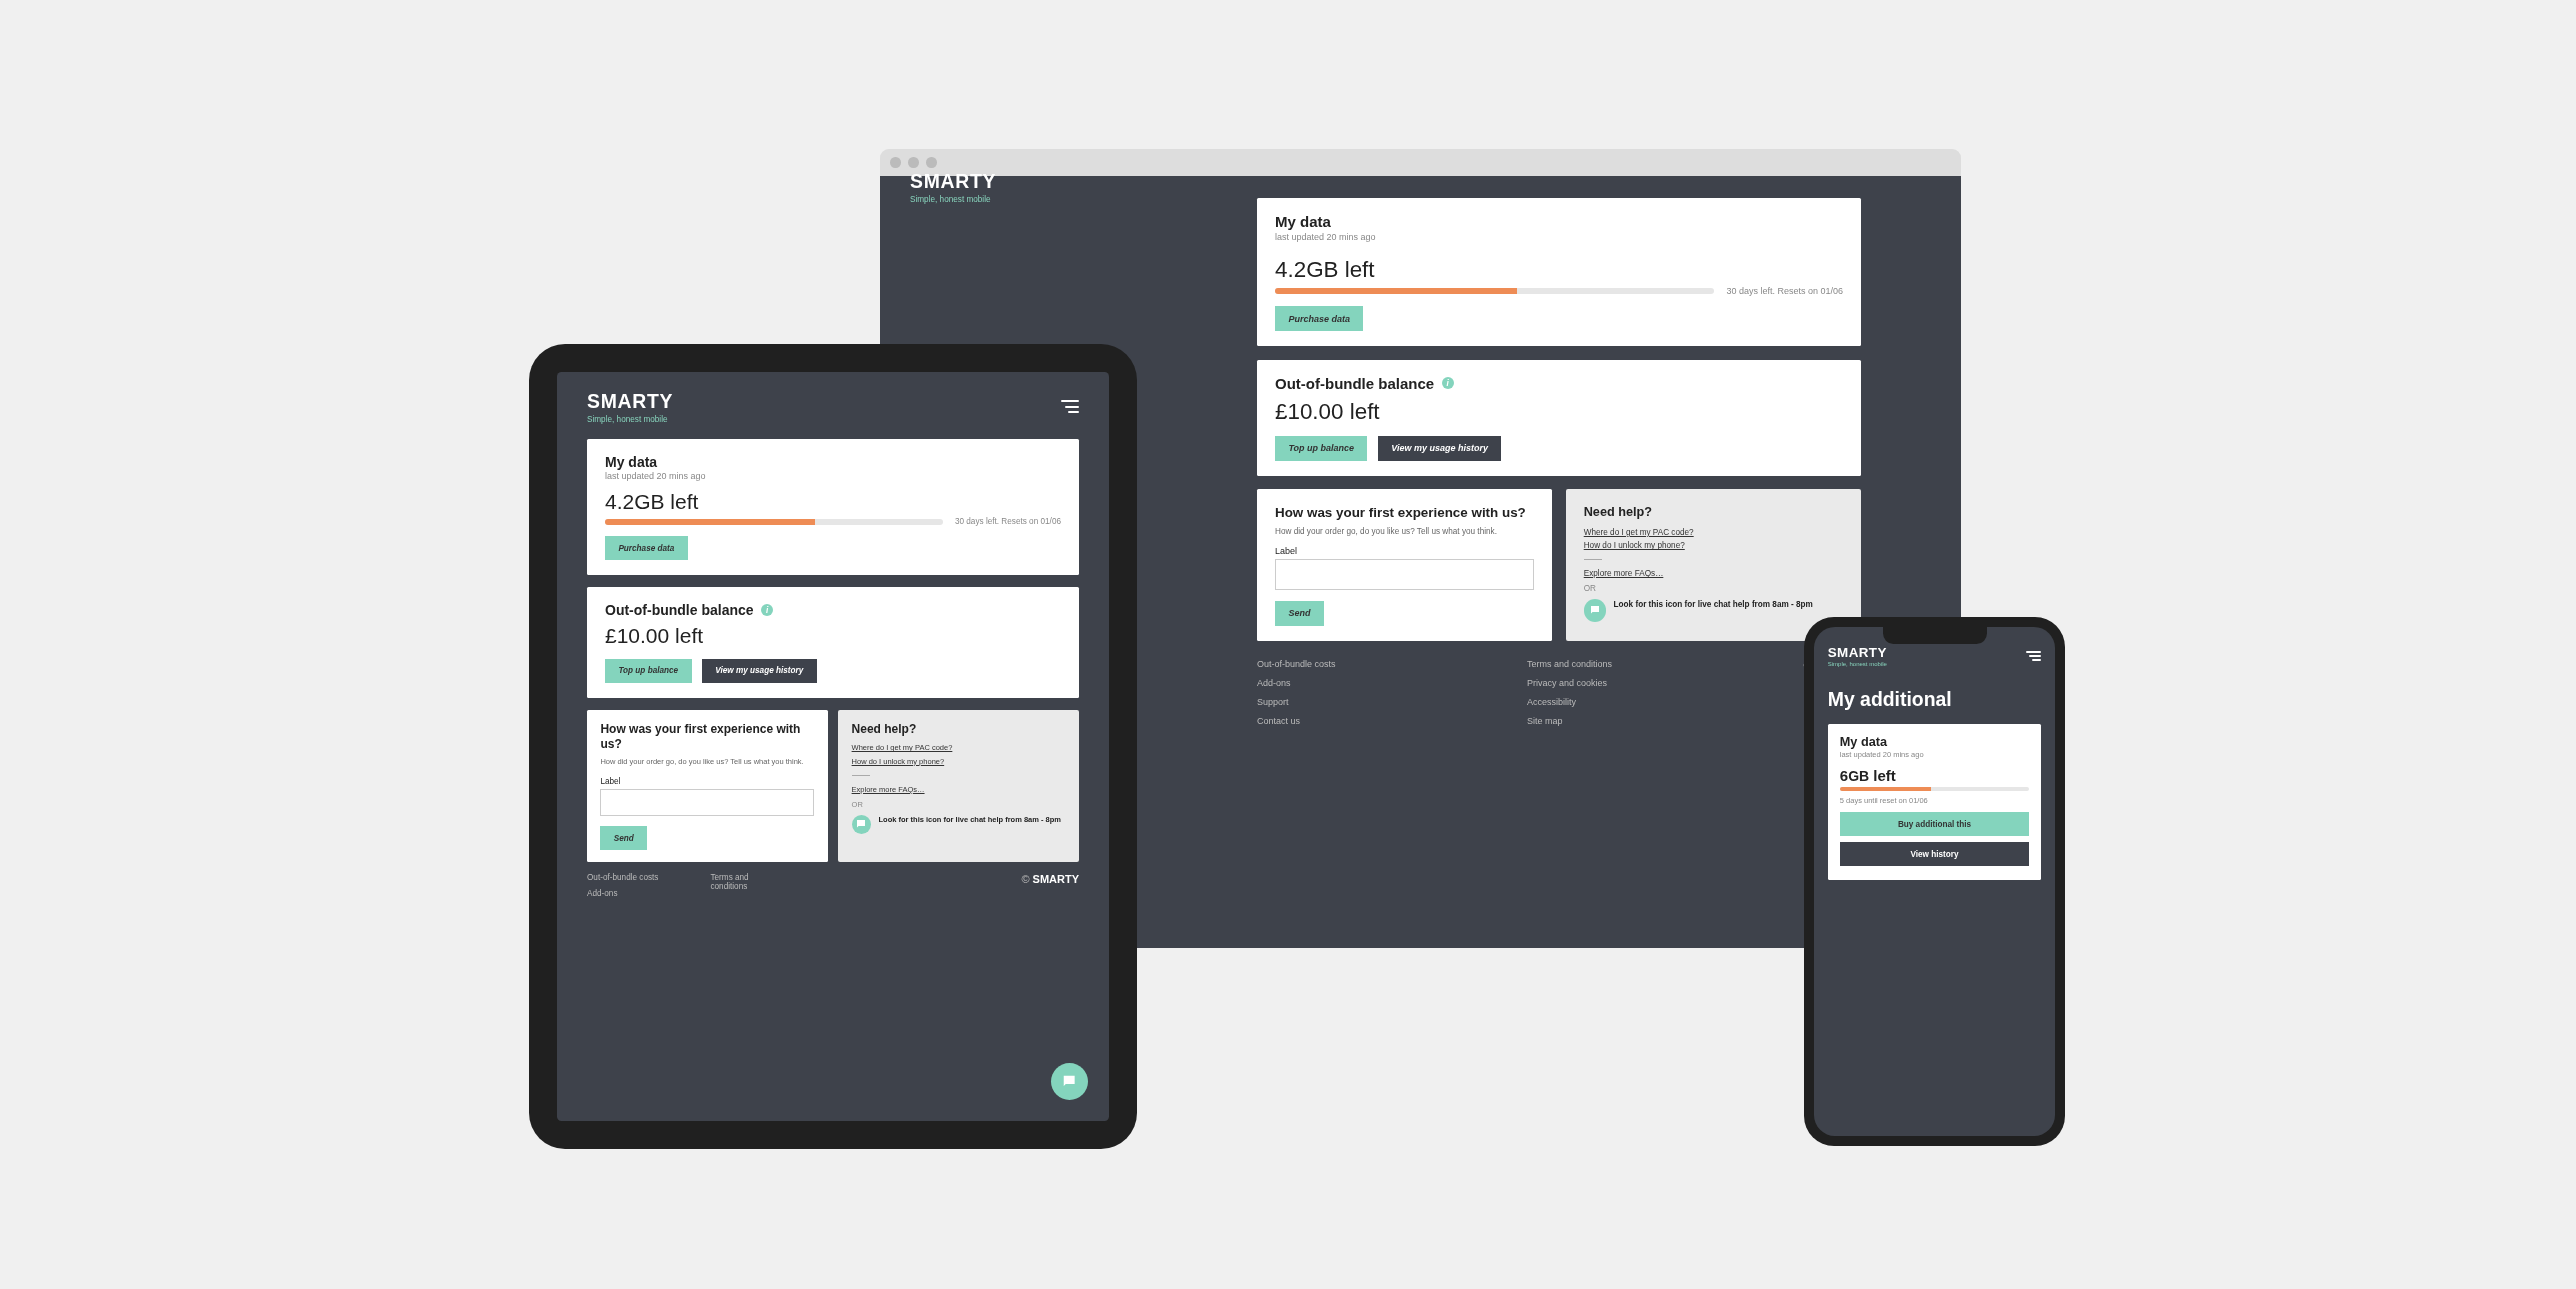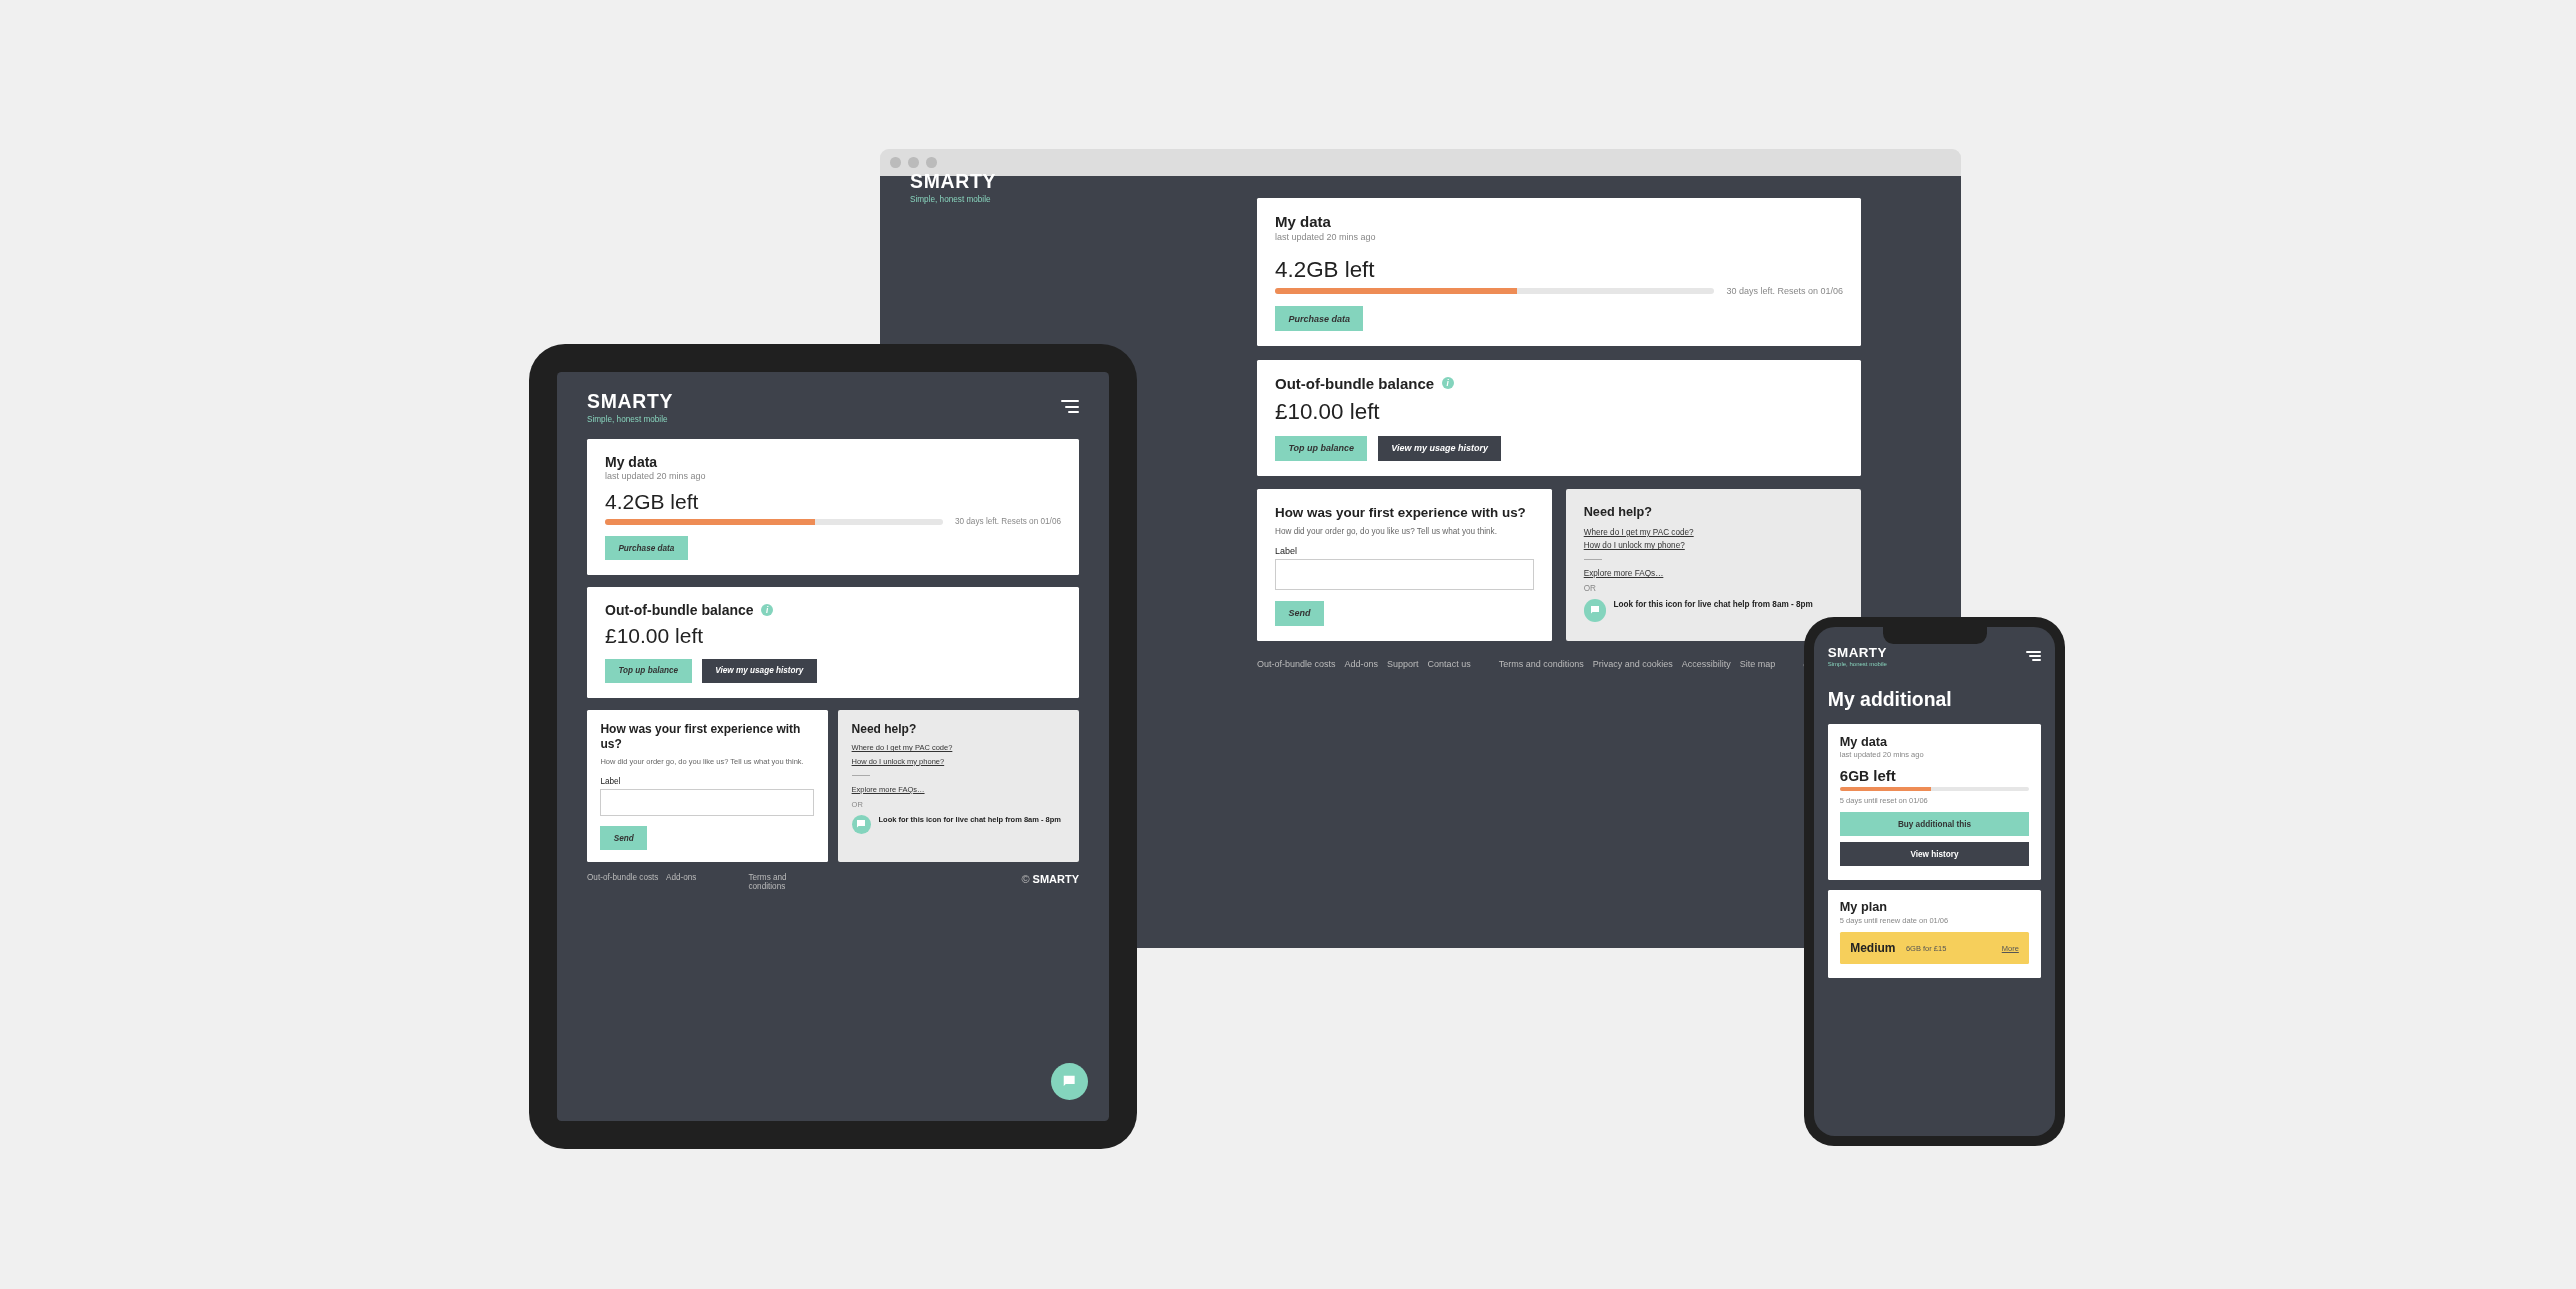--- a/index.html
+++ b/index.html
@@ -56,21 +56,21 @@
   .label { font-size: 9px; margin-top: 9px; margin-bottom: 3px; display: block; }
   .input { width: 100%; border: 0.7px solid #ccc; height: 31px; padding: 0 6px; font-size: 9.7px; }
   .help-link { font-size: 8.2px; color: #333; text-decoration: underline; margin-top: 4.5px; display: block; }
   .divider-short { width: 18px; height: 0.7px; background: #aaa; margin: 9px 0; }
   .or-text { font-size: 8.2px; color: #888; margin: 6px 0; }
   .chat-row { display: flex; gap: 7.5px; align-items: flex-start; margin-top: 4.5px; }
   .chat-icon { width: 22.4px; height: 22.4px; border-radius: 50%; background: #84d4bd; flex-shrink: 0; display:flex; align-items:center; justify-content:center; }
   .chat-icon svg { width:12px; height:12px; fill:#fff; }
   .chat-text { font-size: 8.2px; font-weight: 700; line-height: 1.4; }
   .footer { display: flex; margin-top: 18px; font-size: 9px; color: #bbb; margin-left: 347px; width: 604px; justify-content: space-between; }
-  .footer-col { display: flex; flex-direction: row; gap: 9px; }
+  .footer-col { display: flex; flex-direction: column; gap: 9px; }
   .footer-right { font-size: 11px; }
   .footer-right .strong { font-weight: 700; color: #fff; }
 
   
   .tablet {
     position: absolute;
     left: 529px;
     top: 344px;
     width: 608px;
     height: 805px;
@@ -337,25 +337,16 @@
           <span>6</span><span class="small">GB</span><span> left</span>
         </div>
         <div class="phone-bar-track">
             <div class="phone-bar-fill"></div>
           </div>
         <div class="phone-sub2">5 days until reset on 01/06</div>
         <button class="phone-btn btn-teal">Buy additional this</button>
         <button class="phone-btn btn-dark" style="margin-top:6px;">View history</button>
       </div>
 
-      <div class="phone-card">
-        <div class="phone-card-title">My plan</div>
-        <div class="phone-sub">5 days until renew date on 01/06</div>
-        <div class="plan-pill">
-          <div class="plan-name">Medium</div>
-          <div class="plan-detail">6GB for £15</div>
-          <a class="plan-more">More</a>
-        </div>
-      </div>
     </div>
   </div>
 </div>
 
 
 </body></html>

